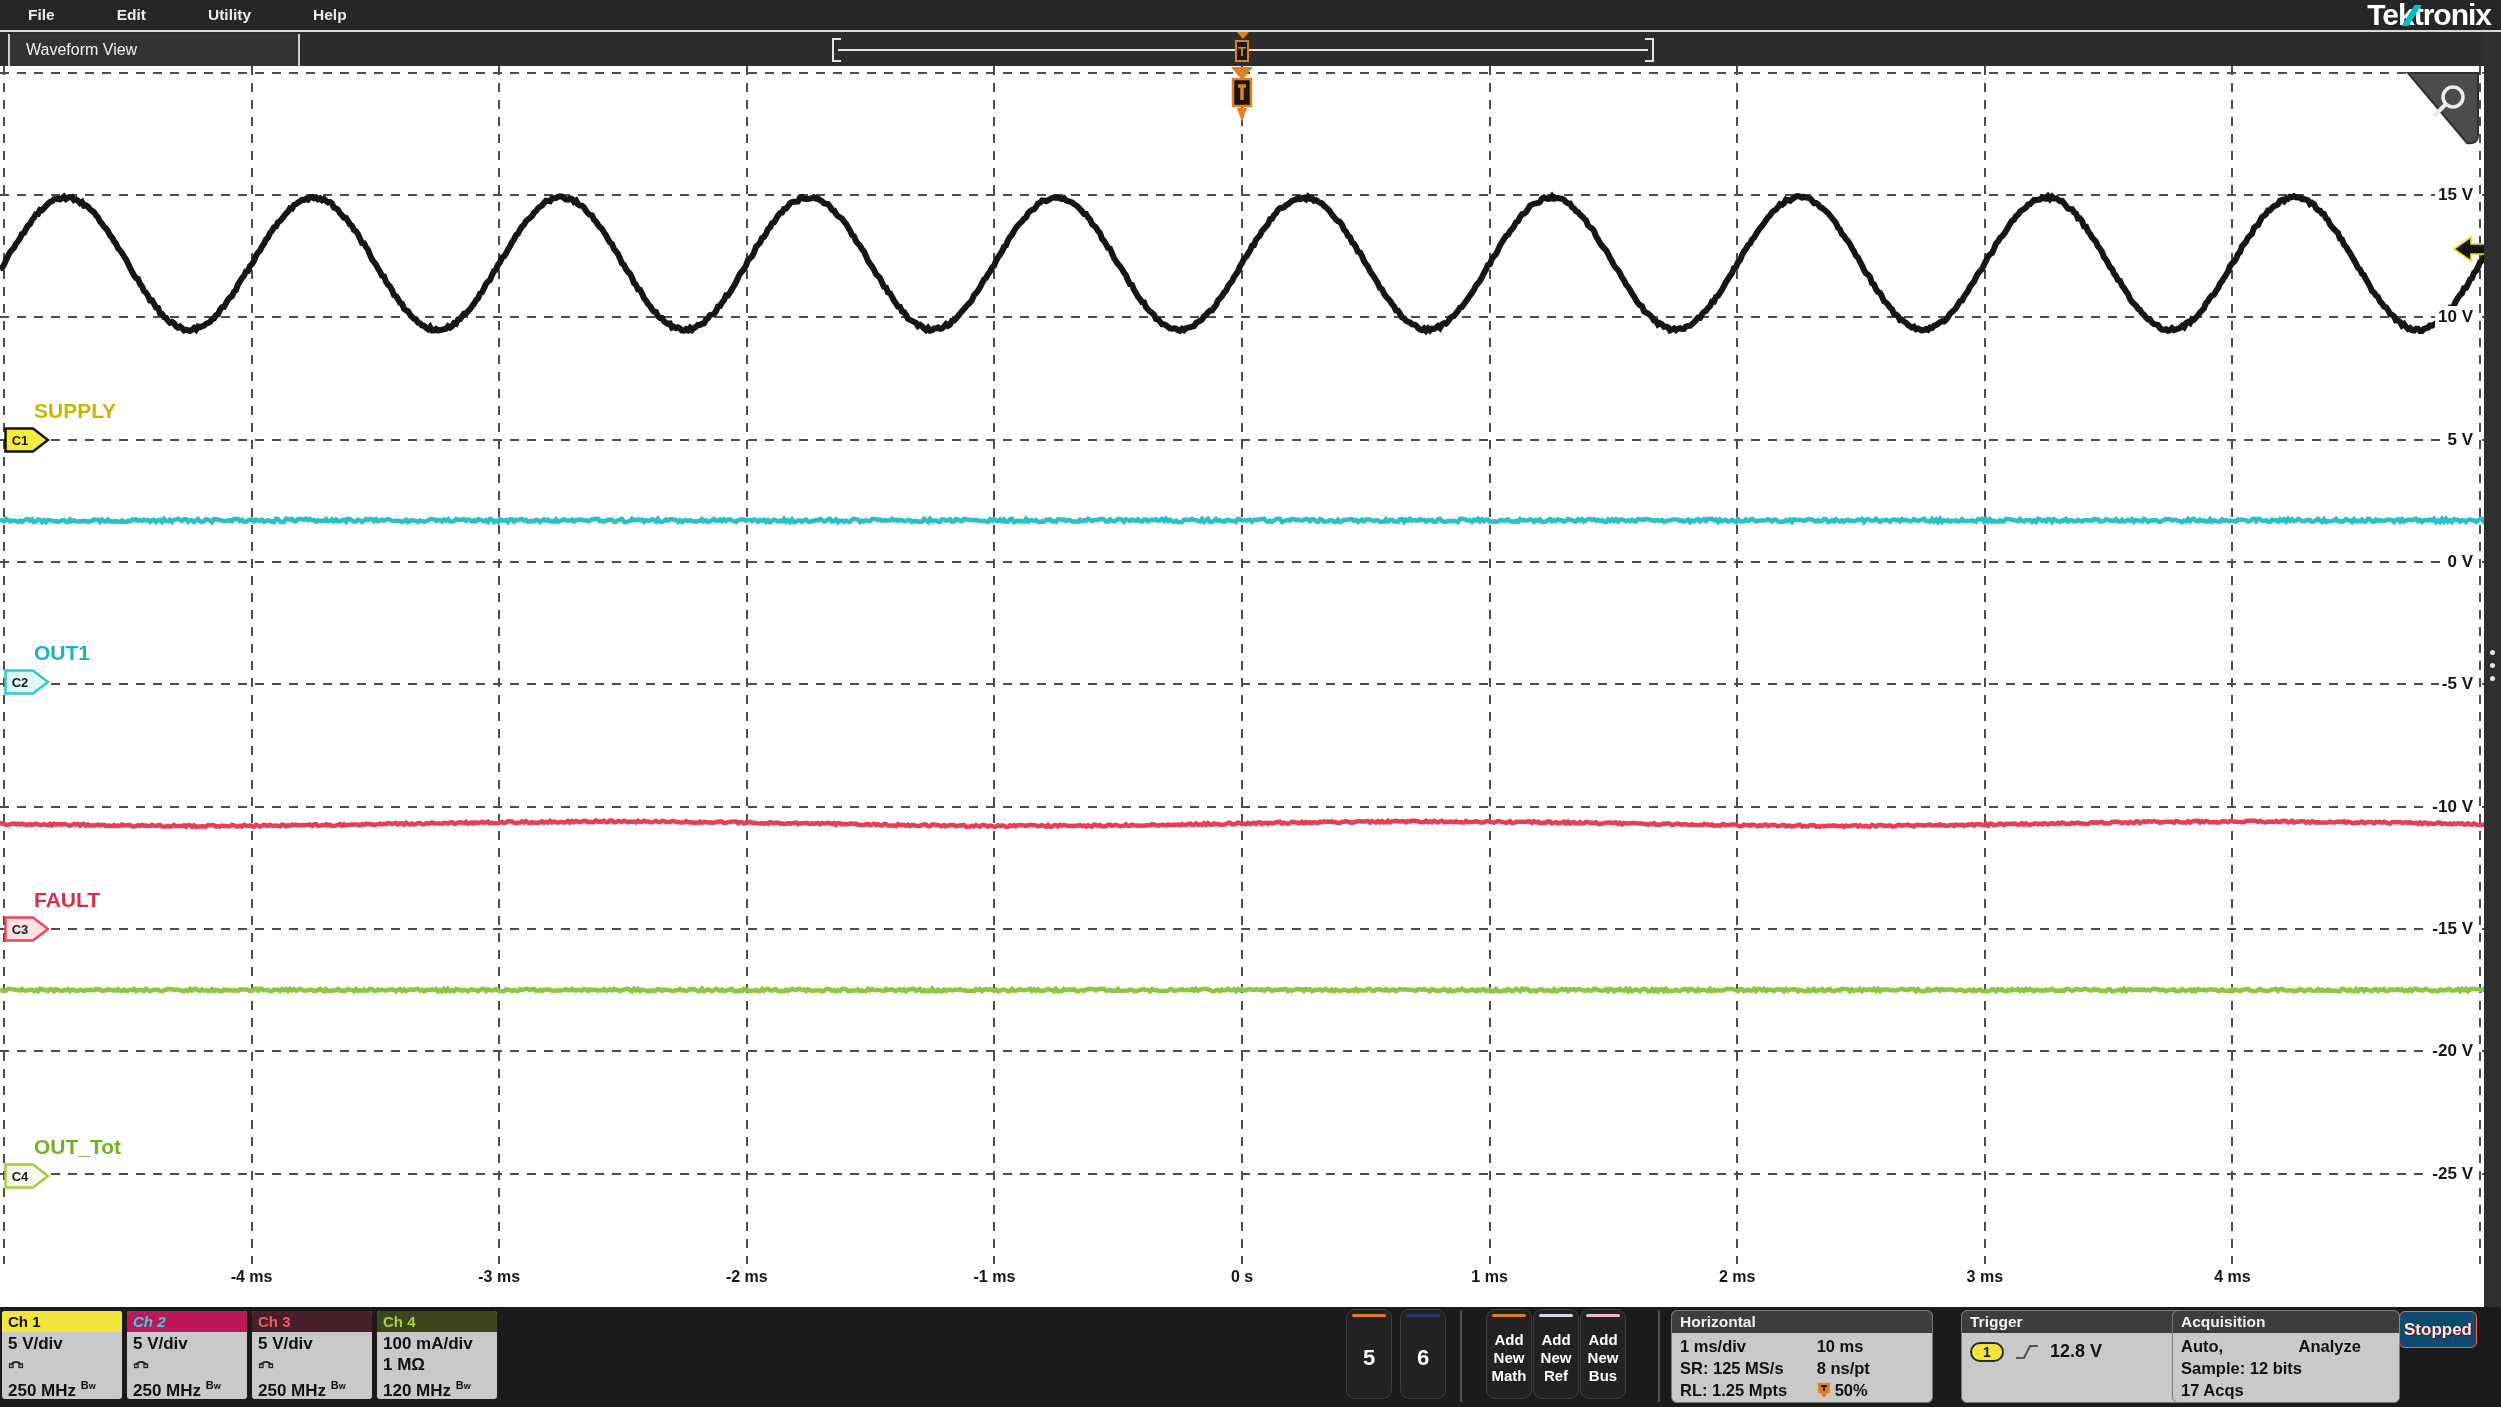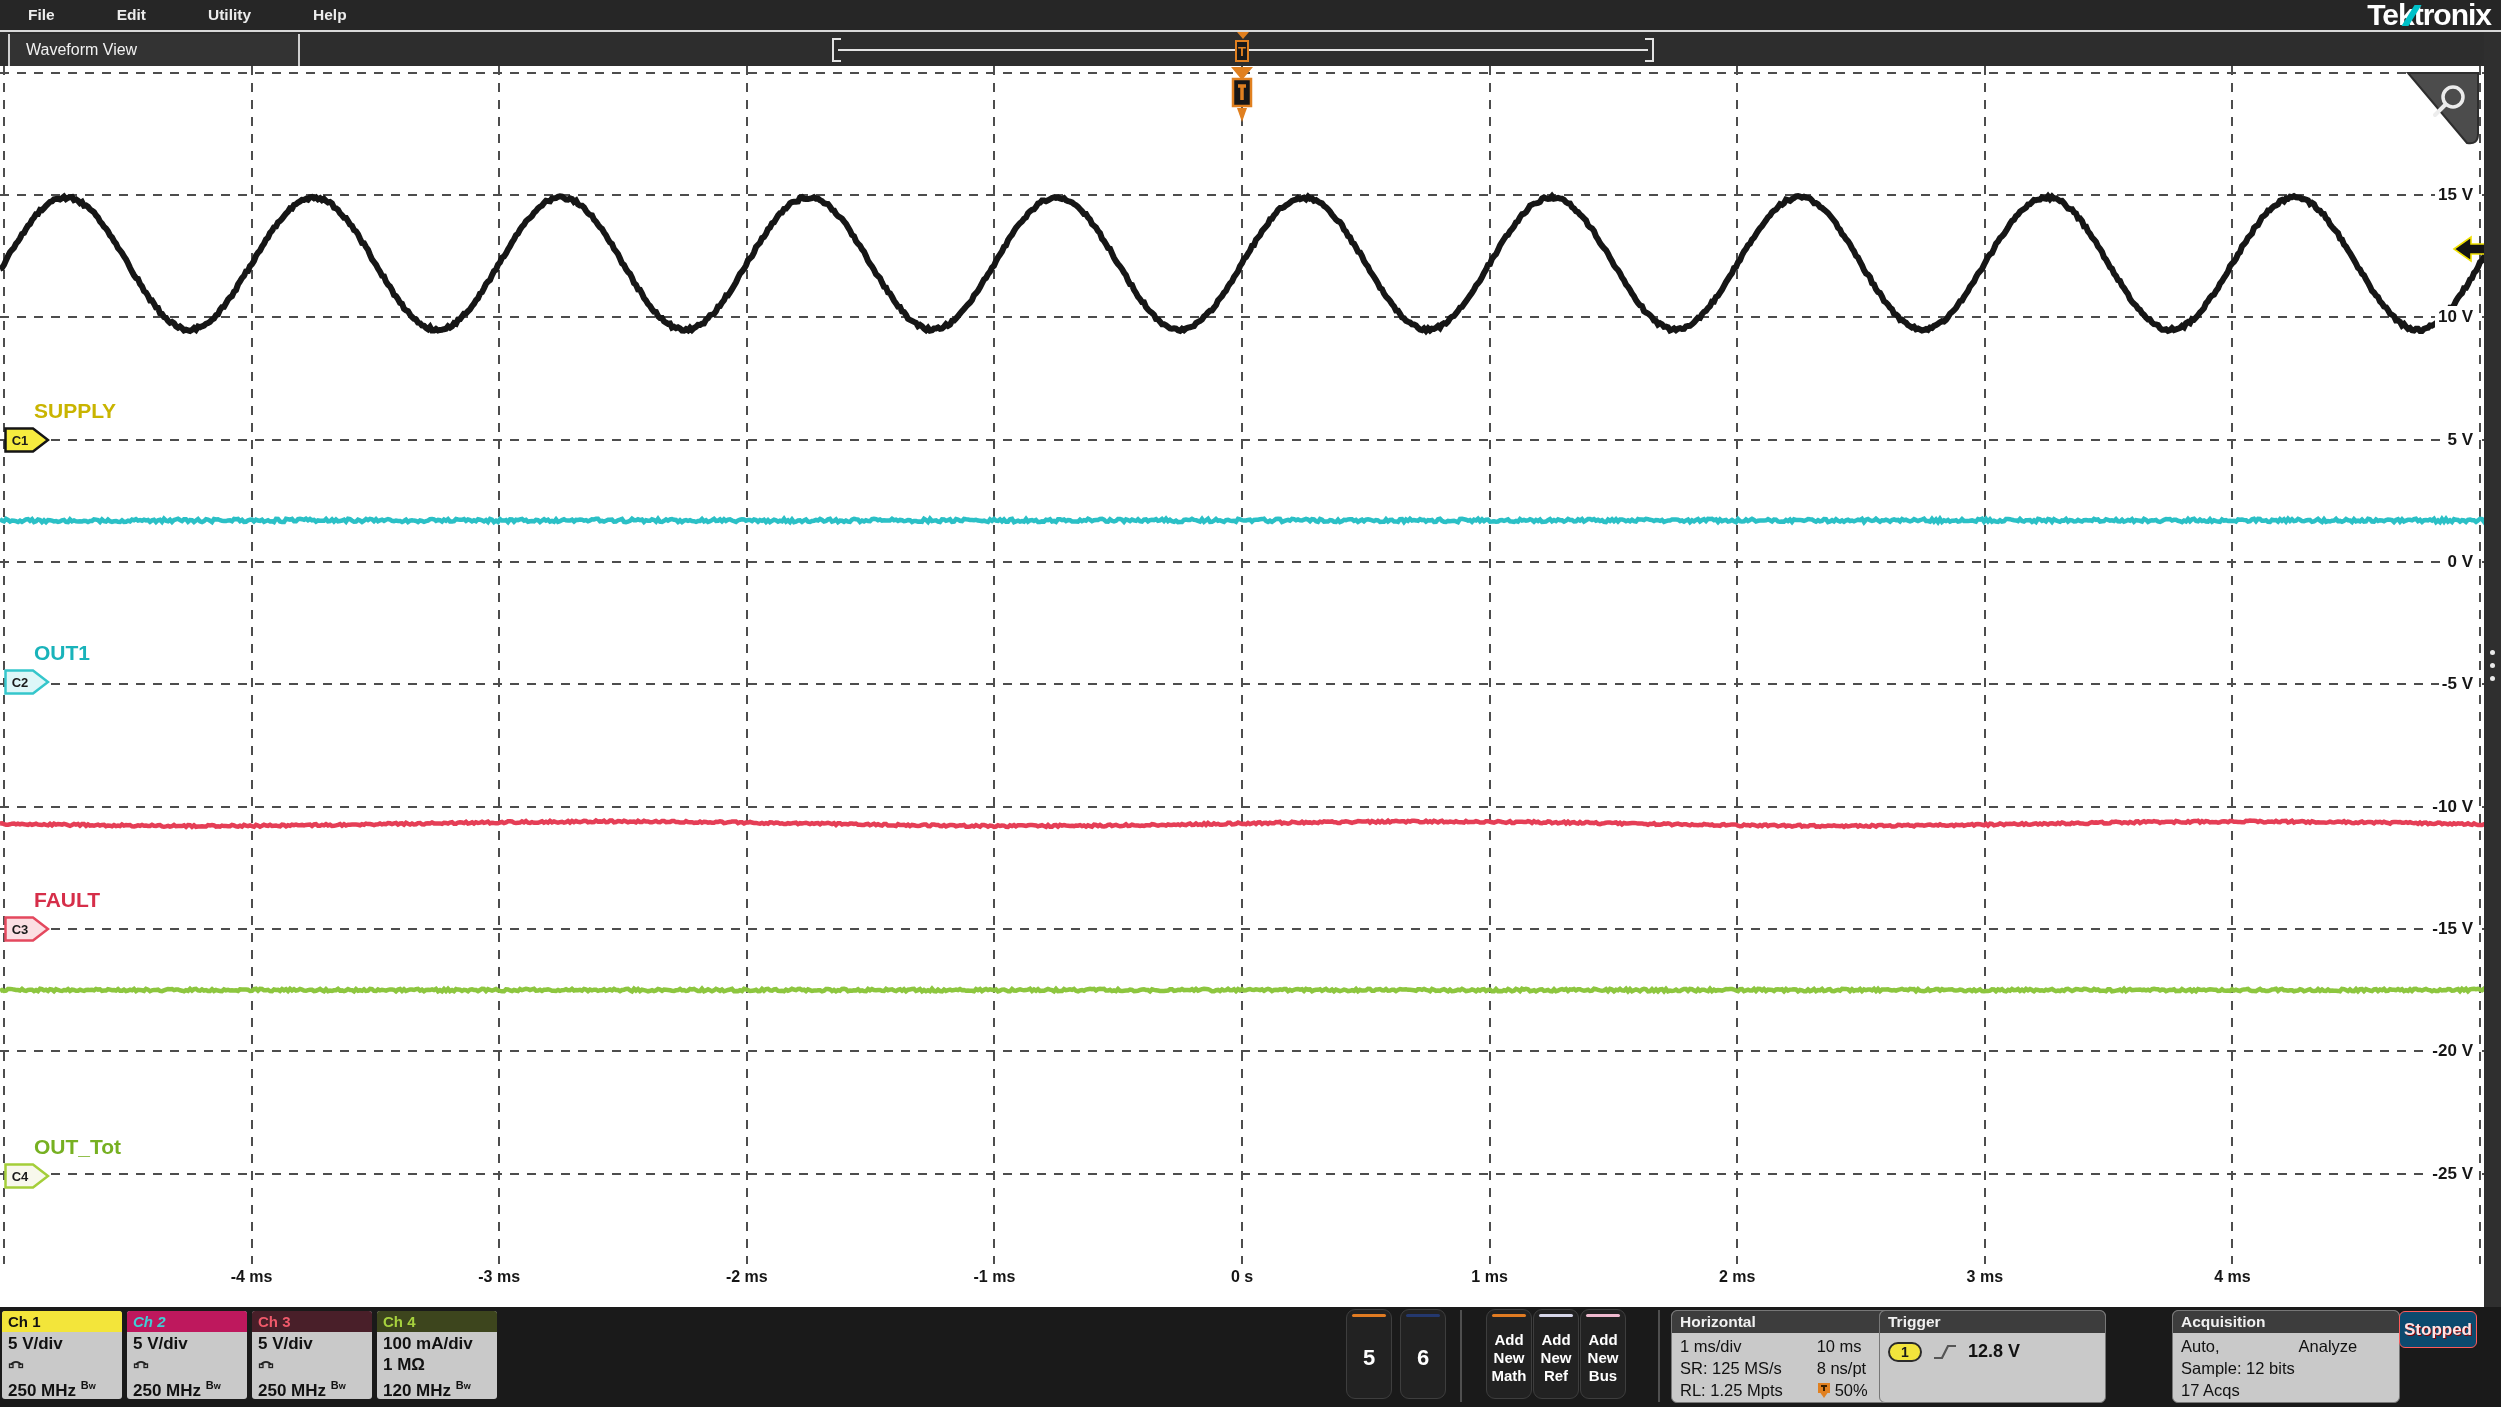--- a/index.html
+++ b/index.html
@@ -70,21 +70,21 @@
             align-items:center;}
   .scopebtn .stripe{width:34px;height:3px;border-radius:2px;margin-top:4px;}
   .scopebtn .lab{flex:1;display:flex;align-items:center;text-align:center;font-size:22px;font-weight:600;}
   .scopebtn.add .lab{font-size:15px;font-weight:600;line-height:18px;}
   .vdivider{position:absolute;top:3px;width:2px;height:92px;background:#4f4f4f;}
   .panel{position:absolute;top:3px;height:93px;background:#c9c9c9;border-radius:6px;overflow:hidden;
          border:1px solid #777;box-sizing:border-box;}
   .panel .hdr{height:22px;background:#3d3d3d;color:#f0f0f0;font-size:15.5px;font-weight:700;
               line-height:22px;padding-left:8px;}
   .panel .rows{padding:2px 8px 0 8px;}
-  .panel .prow{display:grid;grid-template-columns:56% 44%;font-size:16.5px;font-weight:400;
+  .panel .prow{display:grid;grid-template-columns:56% 44%;font-size:16.5px;font-weight:700;
                color:#111;line-height:22px;white-space:nowrap;}
   .panel .prow .cell{display:flex;align-items:center;gap:4px;}
   .trigbody{display:flex;align-items:center;gap:10px;padding:8px 8px 0 8px;}
   .srcpill{width:34px;height:20px;background:#f2e43c;border:2px solid #2a2a2a;border-radius:11px;
            font-size:14px;font-weight:700;color:#1a1a1a;display:flex;align-items:center;
            justify-content:center;box-sizing:border-box;}
   .triglevel{font-size:18px;font-weight:700;color:#111;}
   .stoppedbtn{position:absolute;top:4px;width:78px;height:37px;background:#0c4a6e;border:1px solid #ff5a5a;
            border-radius:6px;box-sizing:border-box;color:#ffe3e3;font-size:17px;font-weight:700;
            display:flex;align-items:center;justify-content:center;
@@ -312,21 +312,21 @@
                 <rect x="1" y="1" width="12" height="10" fill="#e08020"></rect>
                 <path d="M4,4 h6 M7,4 v5" stroke="#3a2000" stroke-width="2"></path>
                 <polygon points="3.5,11 10.5,11 7,16" fill="#e08020"></polygon>
               </svg>
               <span>50%</span>
             </span>
           </div>
         </div>
     </div>
 
-    <div class="panel" style="left:1879px;width:227px">
+    <div class="panel" style="left:1961px;width:227px">
       <div class="hdr">Trigger</div>
       <div class="trigbody">
         <span class="srcpill">1</span>
         <svg width="26" height="20" viewBox="0 0 26 20">
           <polyline points="2,16 10,16 16,4 24,4" fill="none" stroke="#555" stroke-width="2.2"></polyline>
         </svg>
         <span class="triglevel">12.8 V</span>
       </div>
     </div>
 

